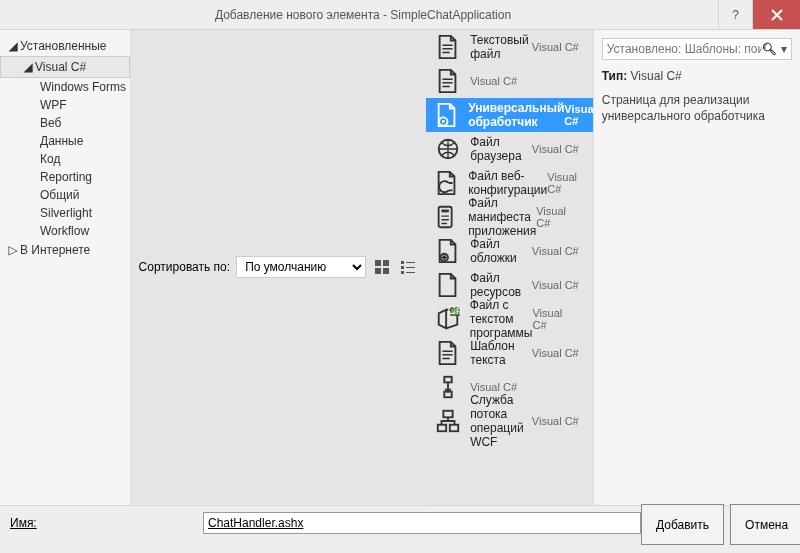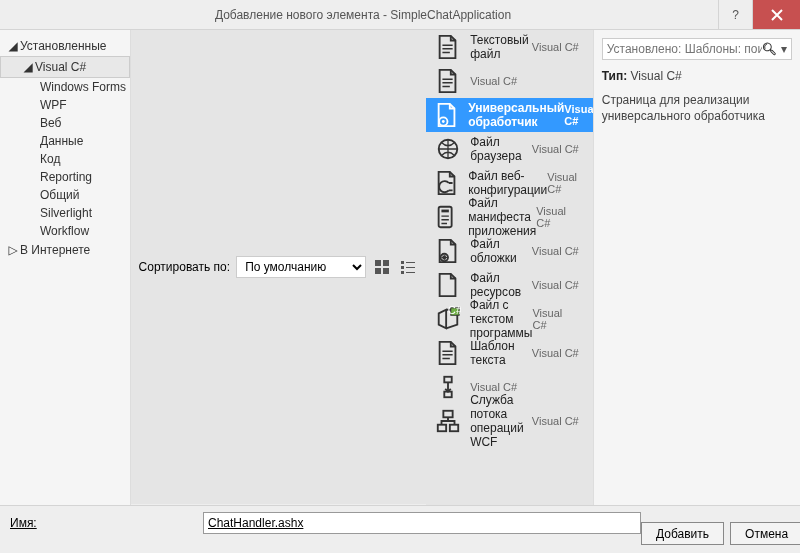--- a/index.html
+++ b/index.html
@@ -37,21 +37,21 @@
 .rightpane { width: 210px; border-left: 1px solid #ddd; background: #f5f5f5; padding: 8px; display:flex; flex-direction:column; gap:8px; }
 .rightpane .search { display:flex; align-items:center; border:1px solid #ccc; background:#fff; height:22px; padding:0 4px; }
 .rightpane .search input { border:none; outline:none; flex:1; font-size:12px; color:#888; background:transparent; }
 .rightpane .desc { color:#444; line-height:1.35; }
 .rightpane .desc b { color:#222; }
 
 .bottombar { position:absolute; bottom:0; left:0; right:0; height:48px; background:#eee; border-top:1px solid #d4d4d4; display:flex; align-items:flex-start; justify-content:space-between; padding:6px 10px; }
 .bottombar .nameblock { display:flex; align-items:center; gap:8px;text-decoration:underline; }
 .bottombar .nameblock input { width: 438px; height:22px; border:1px solid #999; padding:0 4px; font-size:12px; }
 .bottombar .btns { display:flex; gap:6px; align-self:flex-end; margin-bottom:2px; }
-.bottombar button { height:23px; padding:0 14px; border:1px solid #888; background:#f3f3f3; font-size:12px; }
+.bottombar button { height:41px; padding:0 14px; border:1px solid #888; background:#f3f3f3; font-size:12px; }
 
 .list::-webkit-scrollbar { width: 14px; }
 .list::-webkit-scrollbar-track { background: #f0f0f0; }
 .list::-webkit-scrollbar-thumb { background: #c2c2c2; }
 svg { display:block; }
 </style>
 </head>
 <body>
 
 <div class="titlebar">

